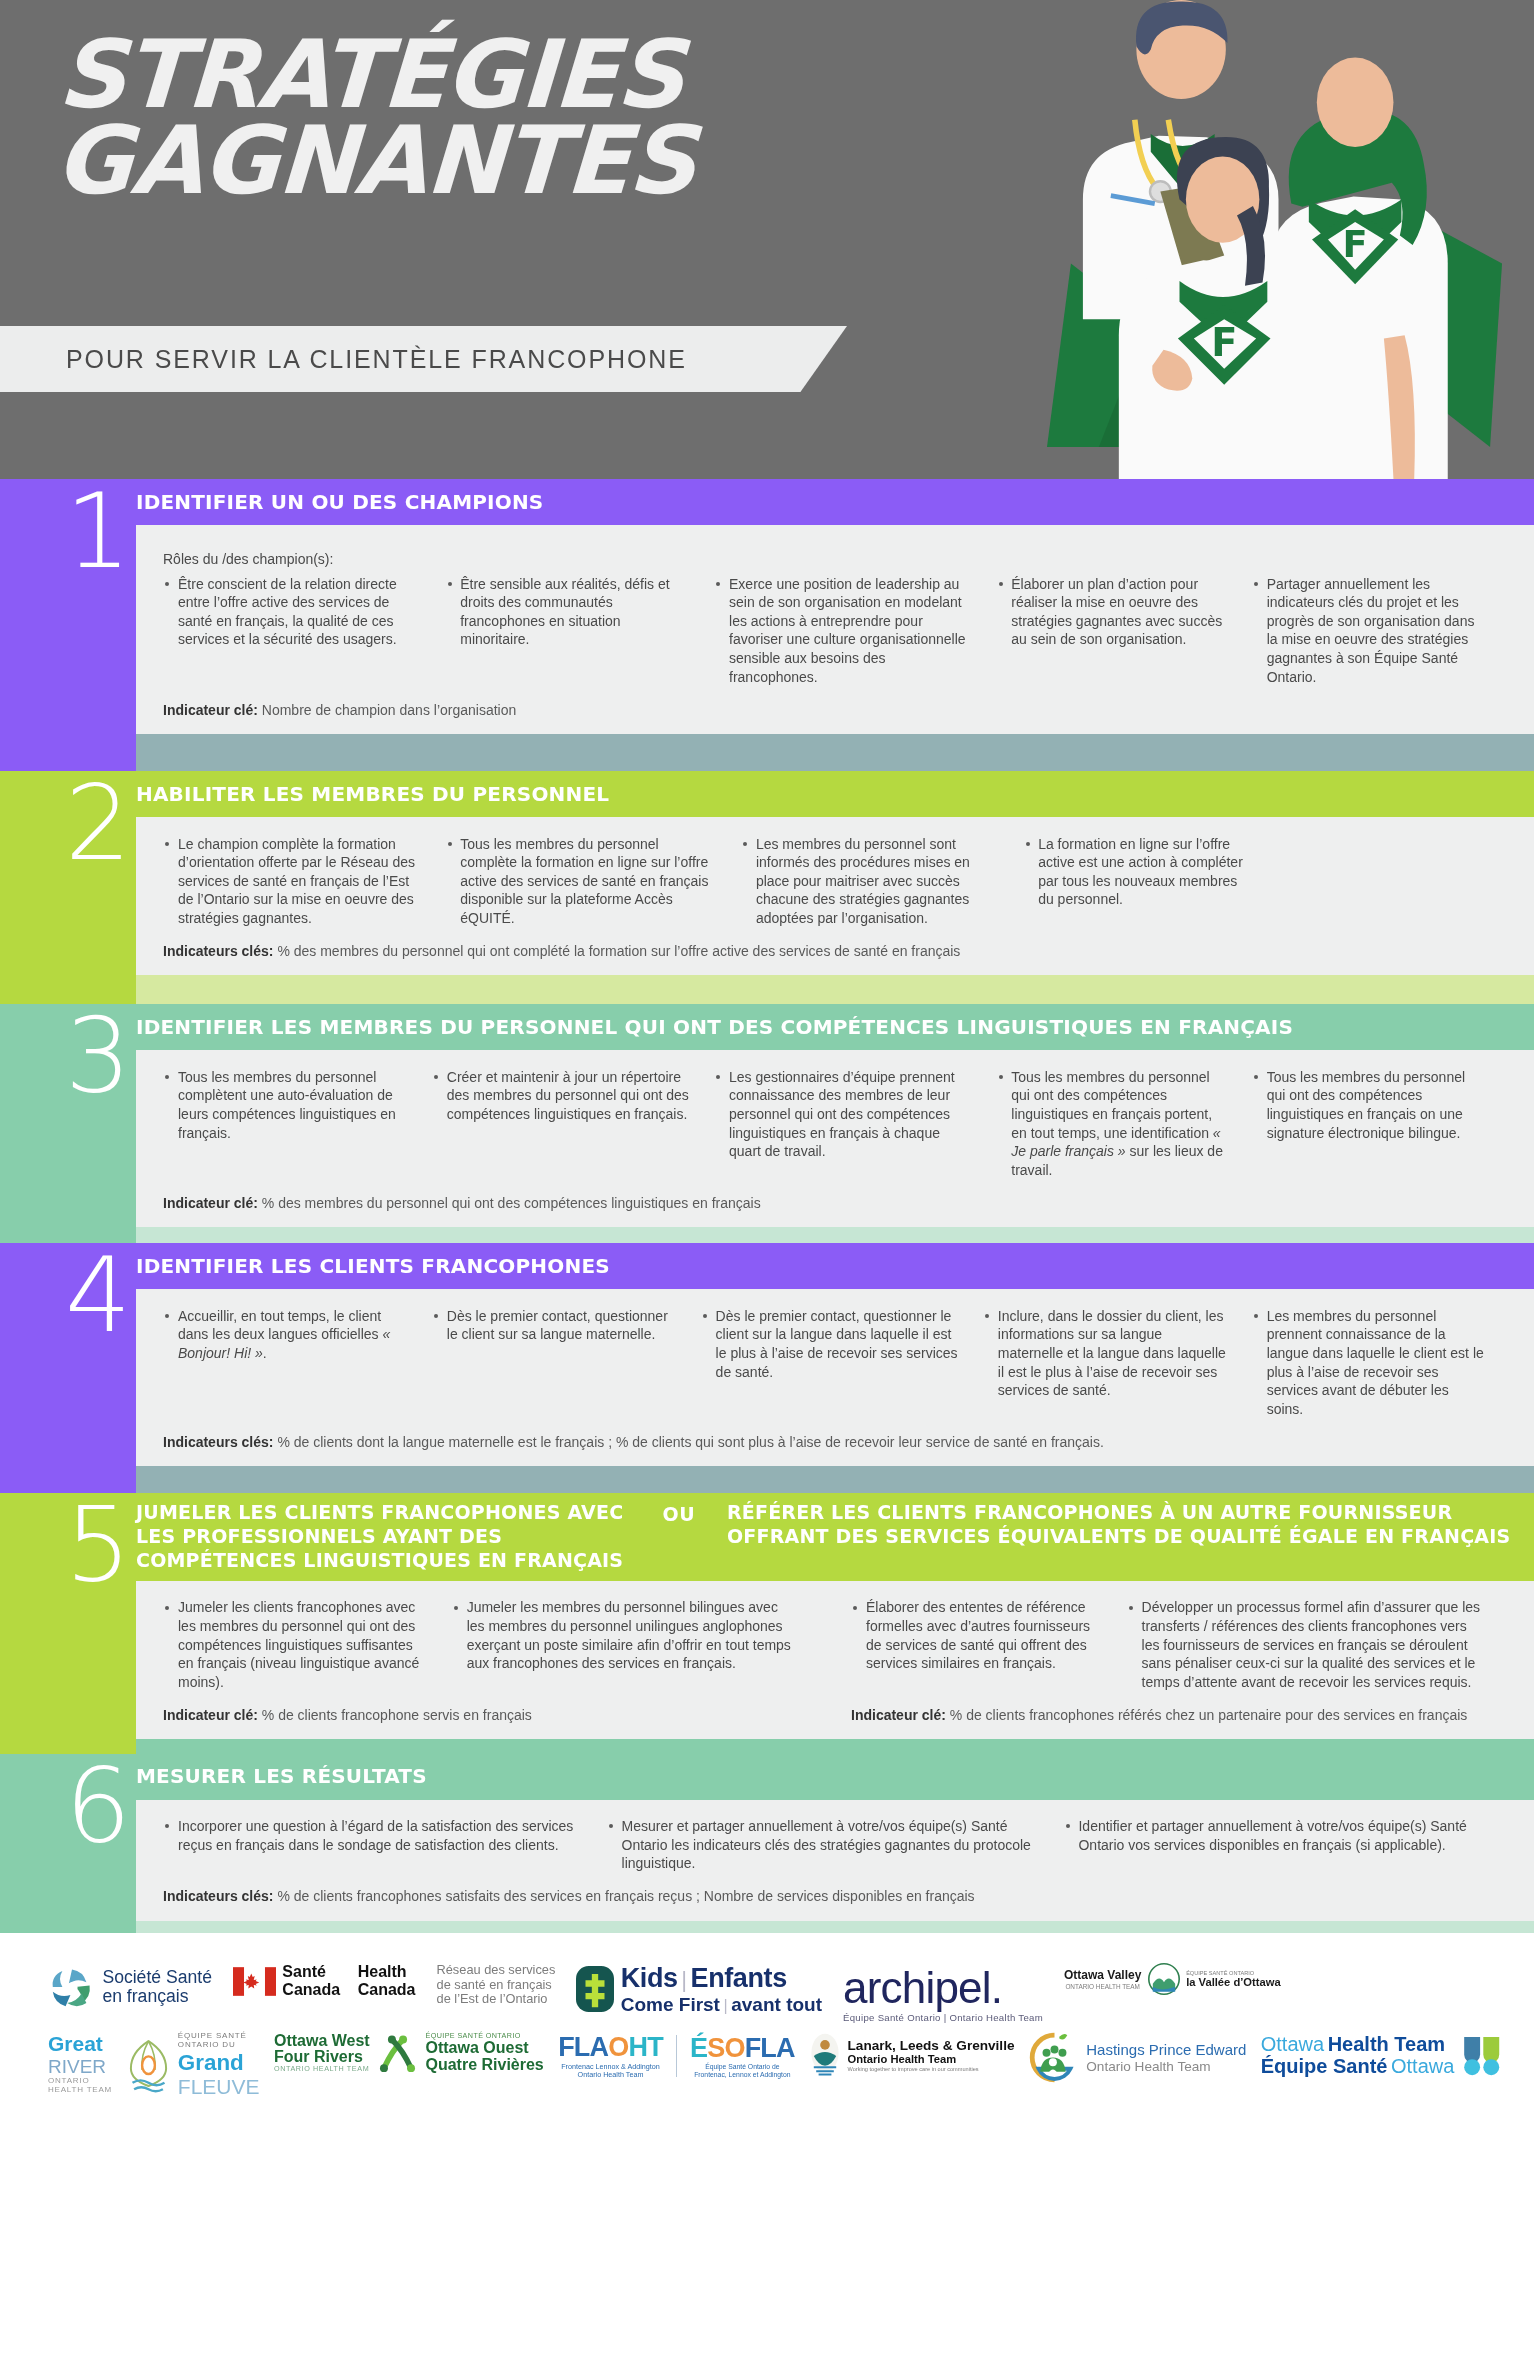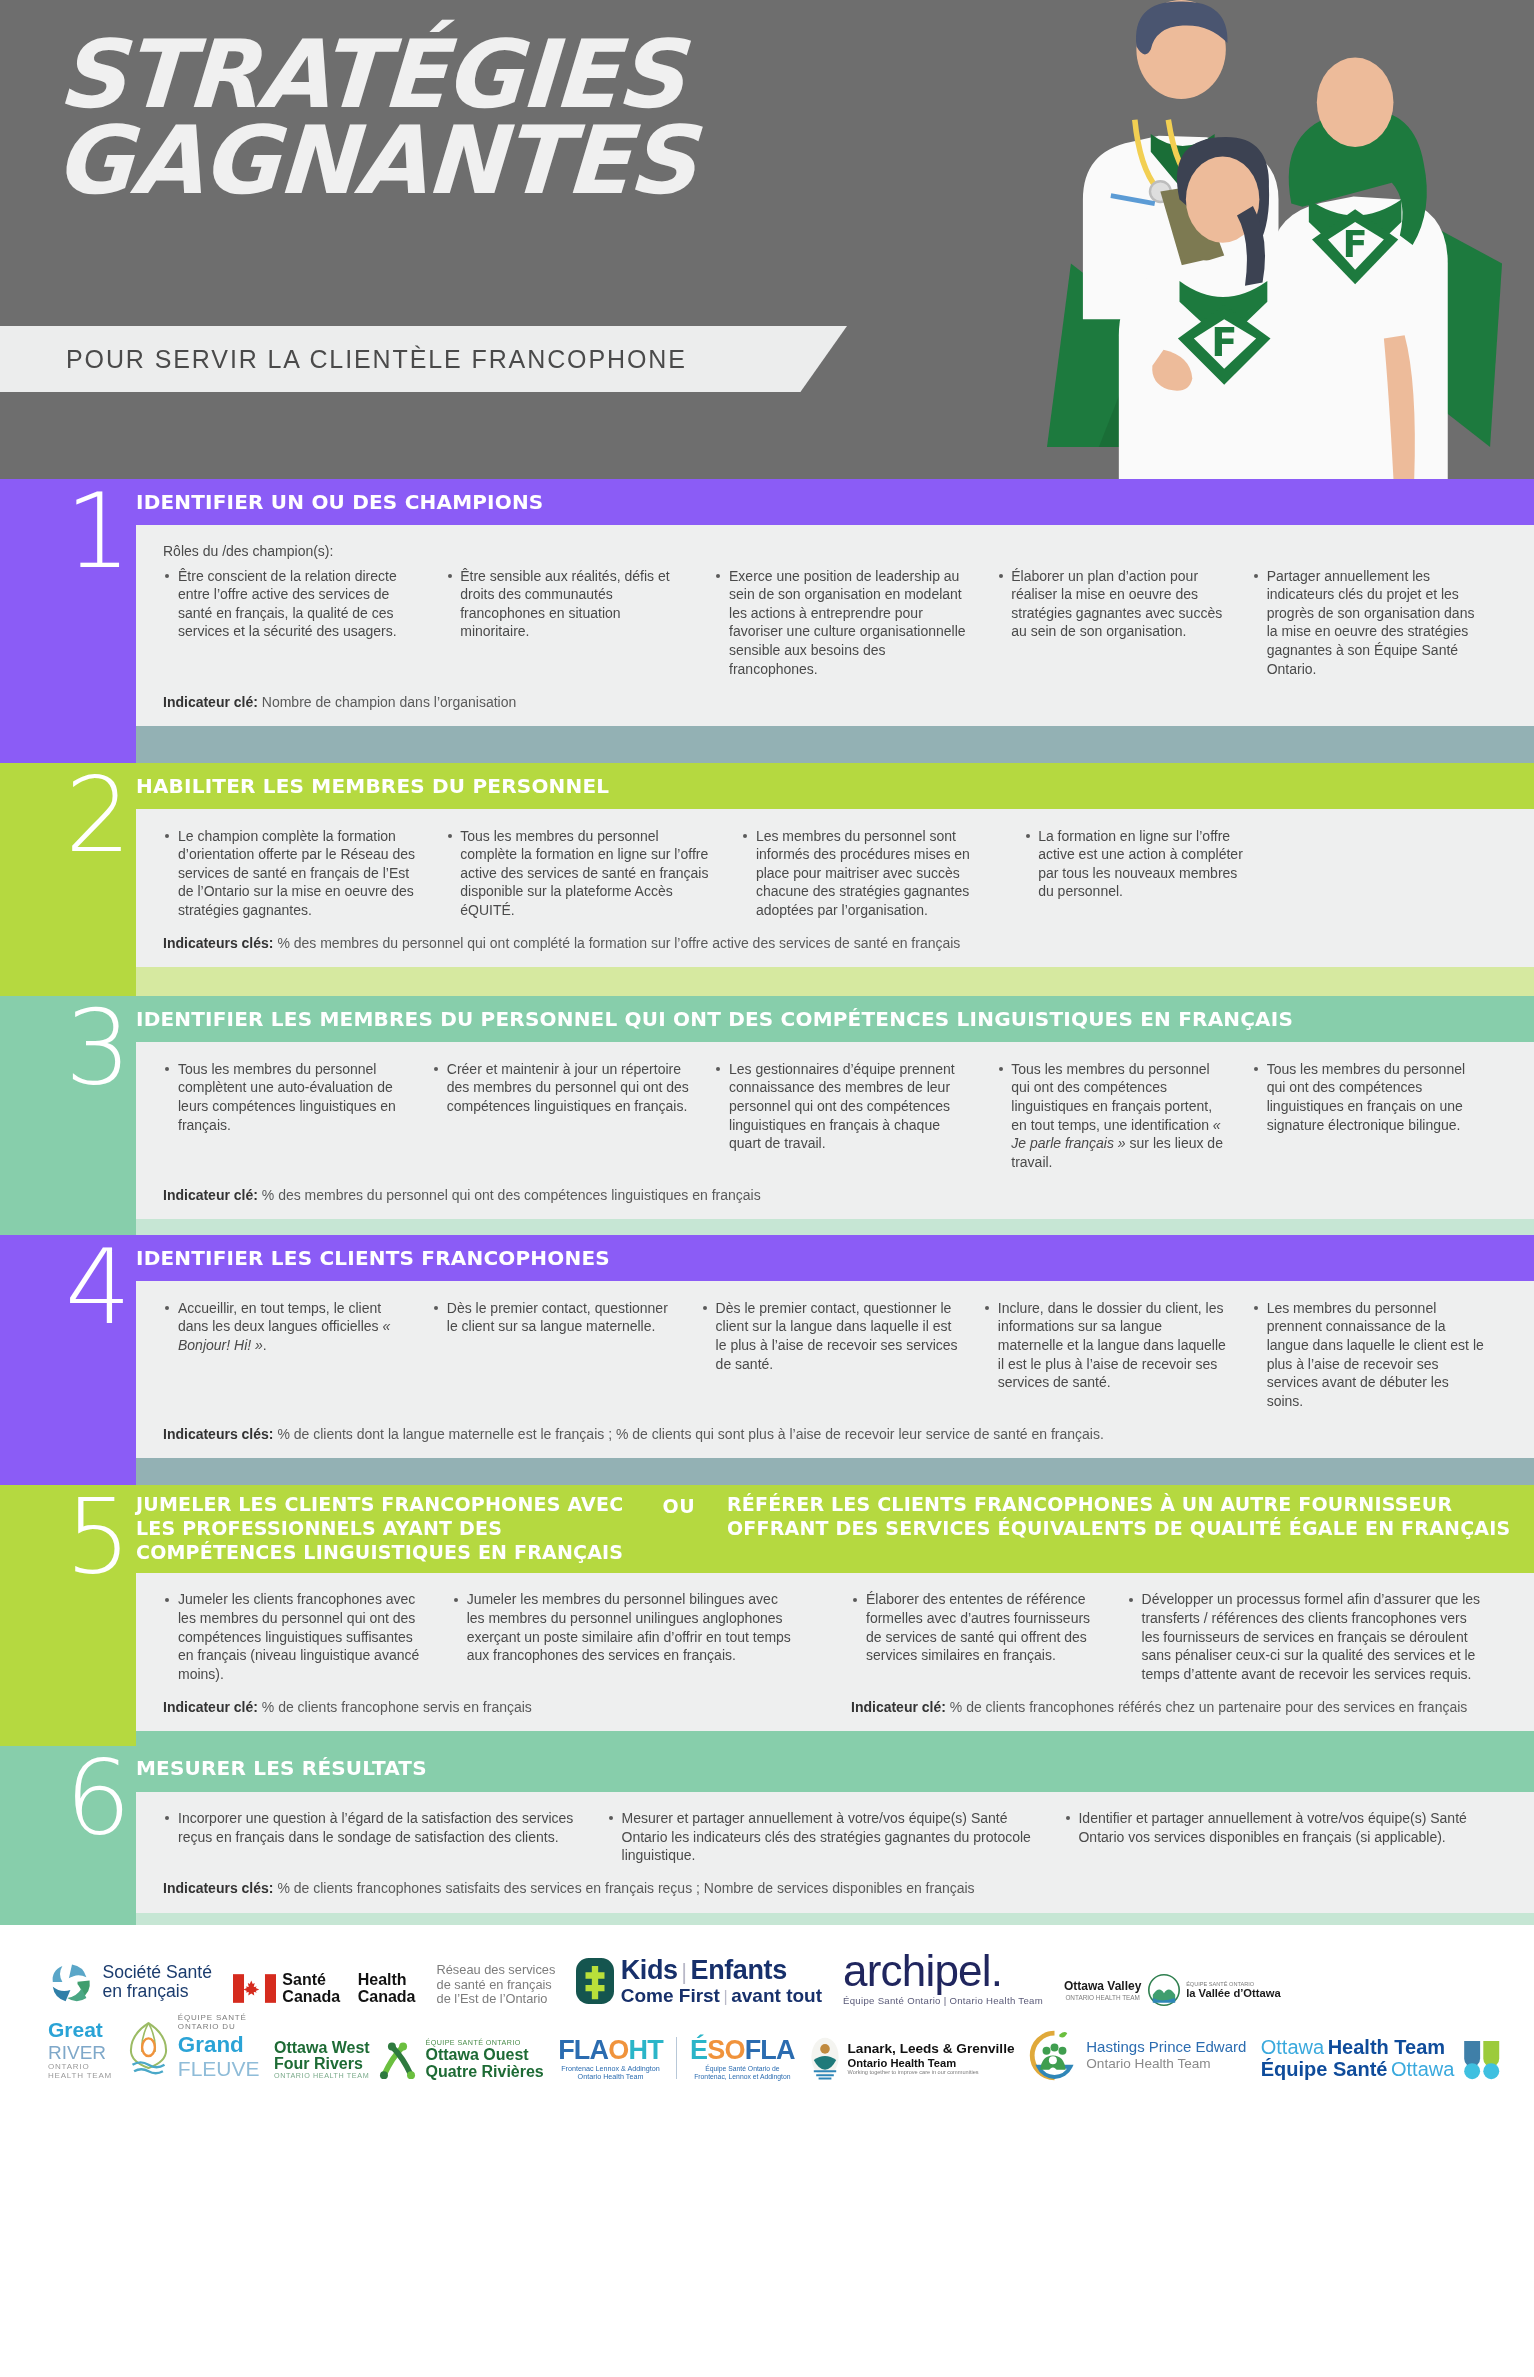--- a/index.html
+++ b/index.html
@@ -157,25 +157,26 @@
   .sec5-half { flex: 1; }
   .sec5-half.left { padding-right: 32px; }
 
   
   .footer {
     background: #ffffff;
     padding: 21px 48px 14.4px 48px;
   }
   .logorow {
     display: flex;
-    align-items: flex-end;
+    align-items: flex-start;
     justify-content: flex-start;
     gap: 21px;
     margin-bottom: 8px;
     flex-wrap: nowrap;
+    margin-top: 9px;
   }
   .logo { display: flex; align-items: center; gap: 6.4px; white-space: nowrap; }
   .logo-txt { font-family: "Liberation Sans", sans-serif; line-height: 1.12; }
 
   .t-ssf   { font-size: 17.6px; color: #1b3c6e; font-weight: 500; }
   .t-gc    { font-size: 16px; color: #111; font-weight: bold; }
   .t-rssfe { font-size: 12.8px; color: #7c7c7c; }
   .t-kids  { font-size: 27px; color: #17306b; font-weight: bold; letter-spacing:-0.4px;}
   .t-kids2 { font-size: 19px; color: #17306b; font-weight: bold; }
   .t-arch  { font-size: 44px; color: #20265e; font-weight: 400; letter-spacing: -0.8px; }
@@ -267,21 +268,21 @@
   <div class="section">
     <div class="rail teal"></div>
     <div class="bignum">1</div>
     <div class="sec-stripe teal">
       <div class="sec-head">
           <h2>IDENTIFIER UN OU DES CHAMPIONS</h2>
         </div>
     </div>
     <div class="sec-stripe teal" style="padding-bottom:0;">
       <div class="sec-body">
-        <div style="font-size:14px;color:#4a4a4a;margin-bottom:8px;">Rôles du /des champion(s):</div>
+        <div style="font-size:14px;color:#4a4a4a;margin-bottom:8px;margin-top:8px;">Rôles du /des champion(s):</div>
         <div class="cols">
           <div class="col" style="width:21%">
               <ul class="bul">
                 <li>Être conscient de la relation directe entre l’offre active des services de santé en français, la qualité de ces services et la sécurité des usagers.</li>
               </ul>
             </div>
           <div class="col" style="width:20%">
               <ul class="bul">
                 <li>Être sensible aux réalités, défis et droits des communautés francophones en situation minoritaire.</li>
               </ul>

